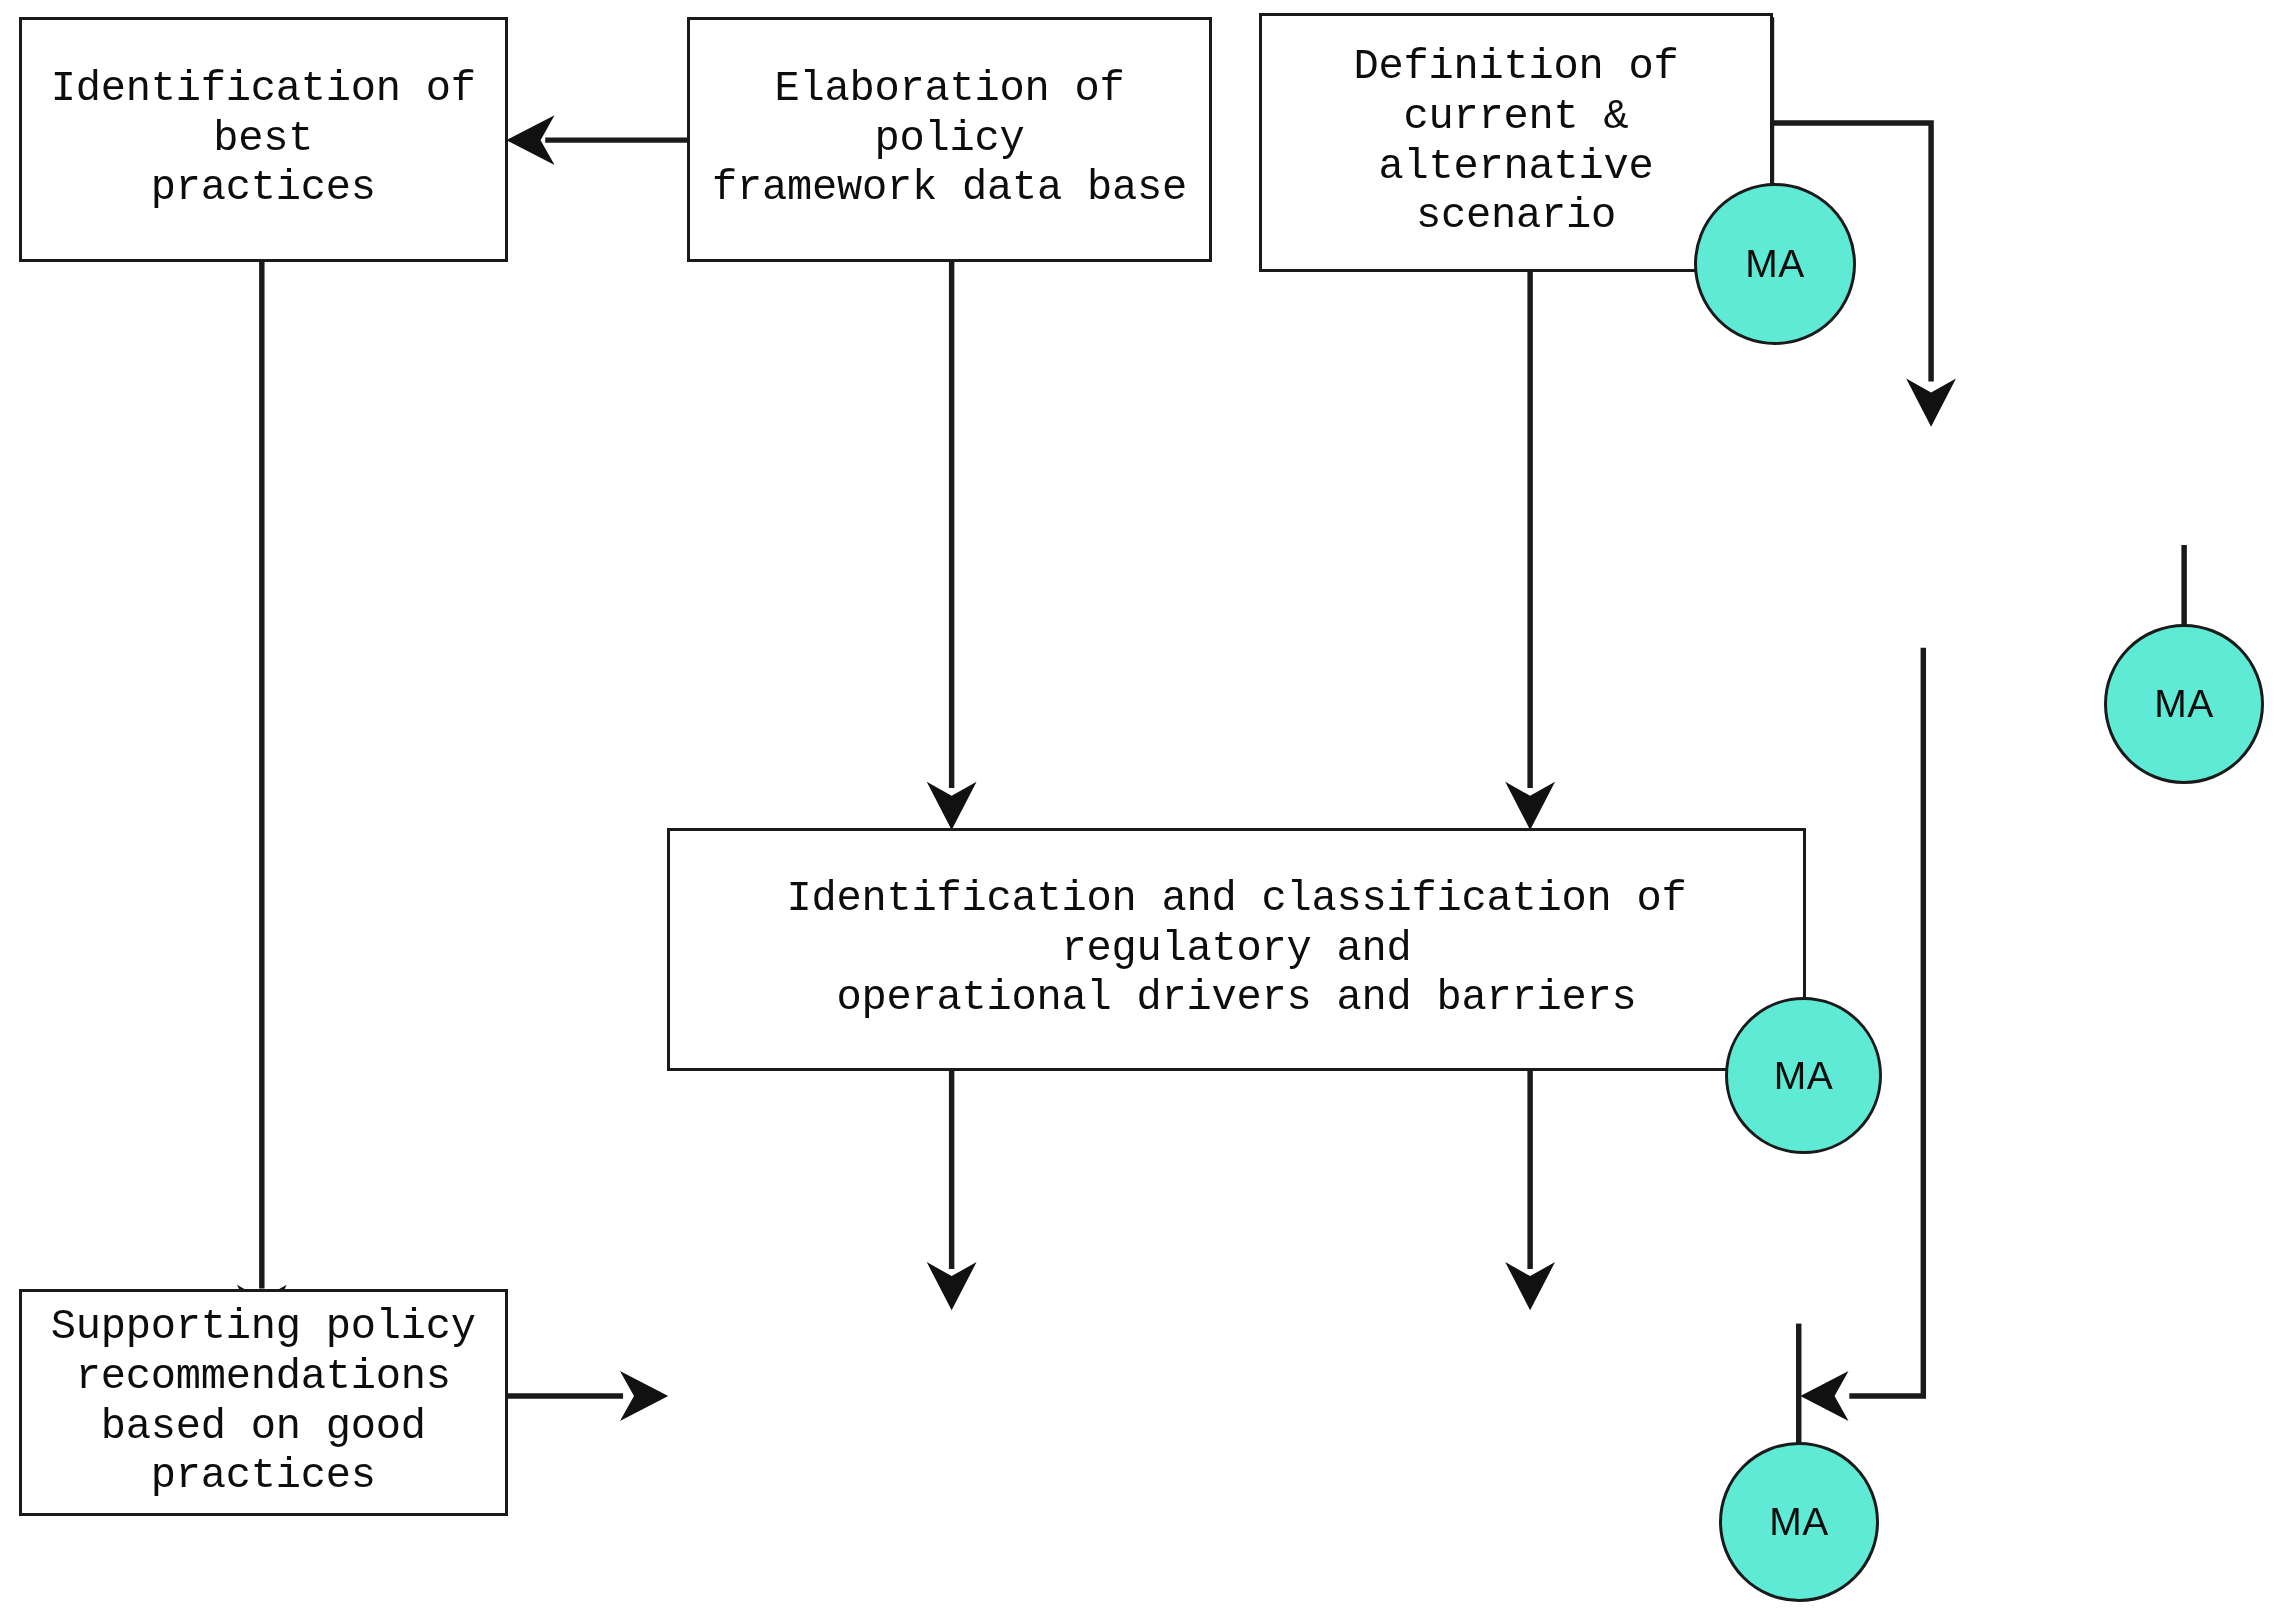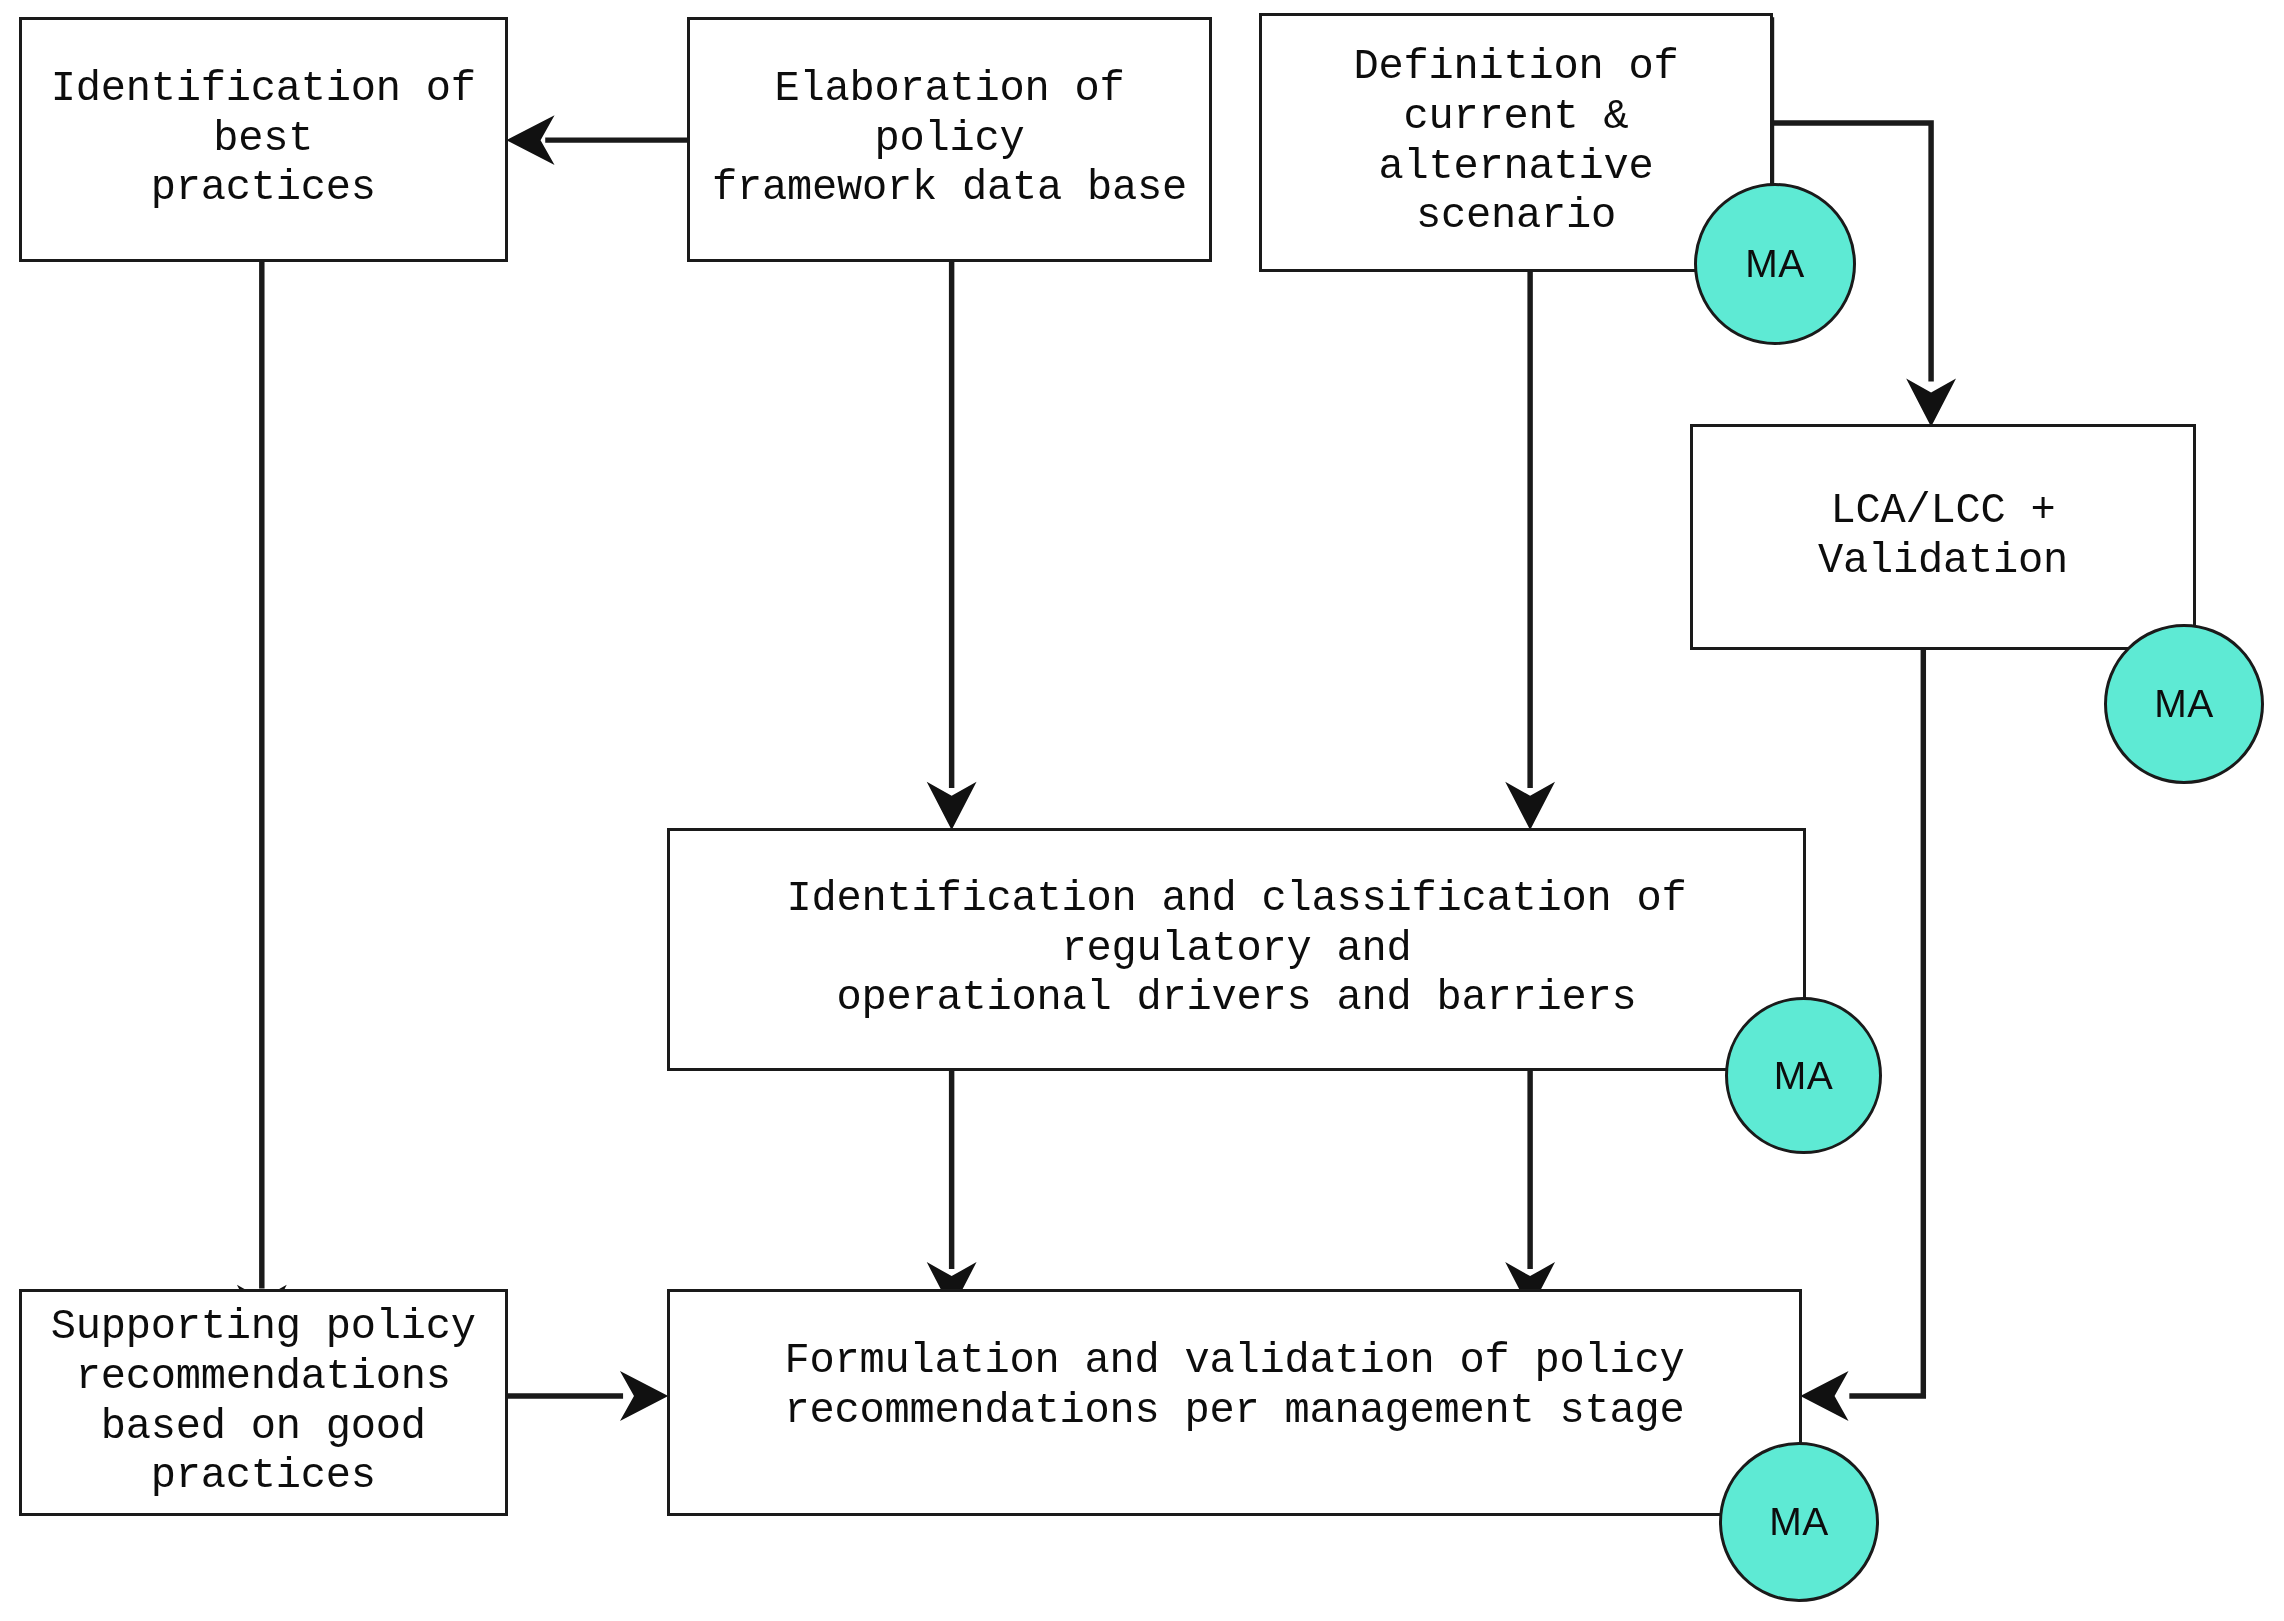--- a/index.html
+++ b/index.html
@@ -126,40 +126,33 @@
   <div class="node-box" style="left:687px; top:17px; width:525px; height:245px;justify-content:flex-end;">
     <span class="node-label">Elaboration of policy
 framework data base</span>
   </div>
 
   <div class="node-box" style="left:1259px; top:13px; width:514px; height:259px;">
     <span class="node-label">Definition of current &amp;
 alternative scenario</span>
   </div>
 
-  <div class="node-box" style="left:1690px; top:424px; width:506px; height:226px;">
-    <span class="node-label">LCA/LCC + Validation</span>
-  </div>
 
   <div class="node-box" style="left:667px; top:828px; width:1139px; height:243px;">
     <span class="node-label">Identification and classification of regulatory and
 operational drivers and barriers</span>
   </div>
 
   <div class="node-box" style="left:18.7px; top:1289px; width:489px; height:227px;">
     <span class="node-label">Supporting policy
 recommendations
 based on good
 practices</span>
   </div>
 
-  <div class="node-box" style="left:667px; top:1289px; width:1135px; height:227px; align-items:flex-start; padding-top:45px;">
-    <span class="node-label">Formulation and validation of policy
-recommendations per management stage</span>
-  </div>
 
   <div class="ma-circle" style="left:1694px; top:183px; width:162px; height:162px;">
     <span class="ma-label">MA</span>
   </div>
 
   <div class="ma-circle" style="left:2104px; top:624px; width:160px; height:160px;">
     <span class="ma-label">MA</span>
   </div>
 
   <div class="ma-circle" style="left:1725px; top:997px; width:157px; height:157px;">

